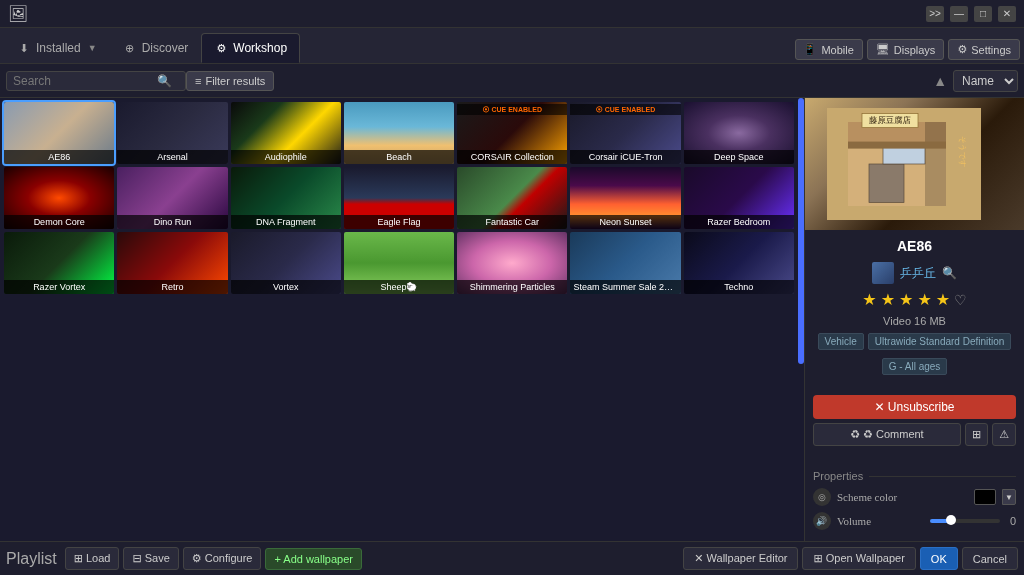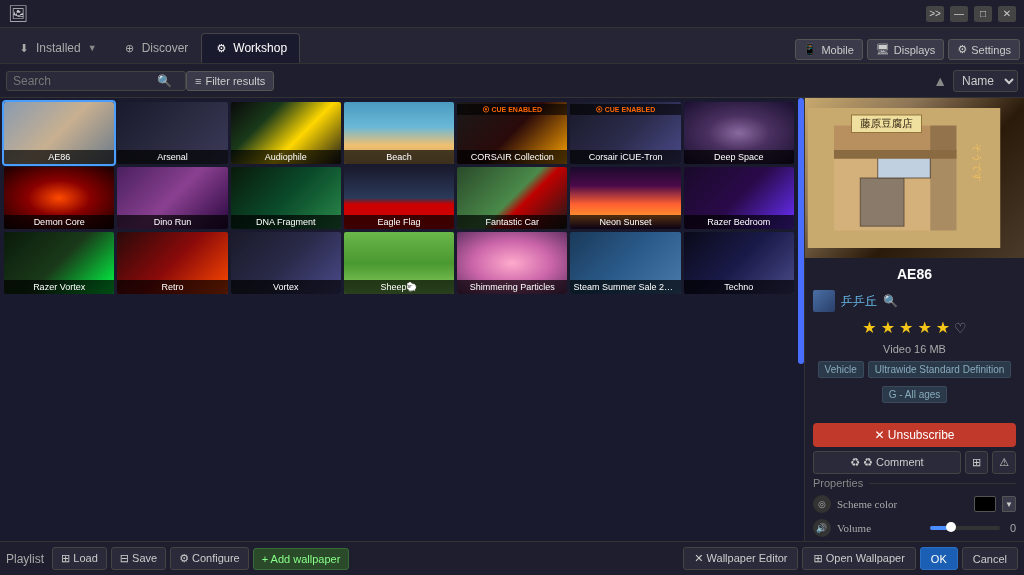--- a/index.html
+++ b/index.html
@@ -213,21 +213,21 @@
       width: 220px;
       background: #1e1e2e;
       border-left: 1px solid #333;
       display: flex;
       flex-direction: column;
       overflow: hidden;
       flex-shrink: 0;
     }
     #sidebar-preview {
       width: 100%;
-      height: 160px;
+      height: 132px;
       background: #111;
       overflow: hidden;
       flex-shrink: 0;
     }
     #sidebar-preview .preview-img {
       width: 100%;
       height: 100%;
       background: linear-gradient(135deg, #c8a96e 0%, #8b7355 30%, #2a1a0a 60%, #4a3a2a 100%);
       position: relative;
       display: flex;
@@ -246,20 +246,21 @@
     .wallpaper-title-sidebar {
       text-align: center;
       color: #fff;
       font-size: 14px;
       font-weight: bold;
       margin-bottom: 8px;
     }
     .author-row {
       display: flex;
       align-items: center;
+      justify-content: center;
       gap: 6px;
       margin-bottom: 6px;
     }
     .author-avatar {
       width: 22px;
       height: 22px;
       background: #555;
       border-radius: 2px;
       overflow: hidden;
       flex-shrink: 0;
@@ -355,21 +356,21 @@
     .icon-btn-small {
       background: #2a2a3a;
       border: 1px solid #444;
       color: #ccc;
       padding: 4px 6px;
       border-radius: 3px;
       cursor: pointer;
       font-size: 11px;
     }
     .properties-section {
-      margin-top: 3px;
+      margin-top: 24px;
     }
     .properties-header {
       display: flex;
       align-items: center;
       gap: 6px;
       color: #888;
       font-size: 11px;
       margin-bottom: 6px;
     }
     .properties-header::after {
@@ -465,21 +466,21 @@
       height: 34px;
       display: flex;
       align-items: center;
       padding: 0 6px;
       border-top: 1px solid #333;
       flex-shrink: 0;
       gap: 4px;
     }
     .playlist-label {
       color: #aaa;
-      font-size: 12px;
+      font-size: 16px;
       margin-right: 4px;
     }
     .bottom-btn {
       background: #2a2a3a;
       border: 1px solid #444;
       color: #ccc;
       padding: 4px 8px;
       border-radius: 3px;
       cursor: pointer;
       font-size: 11px;

